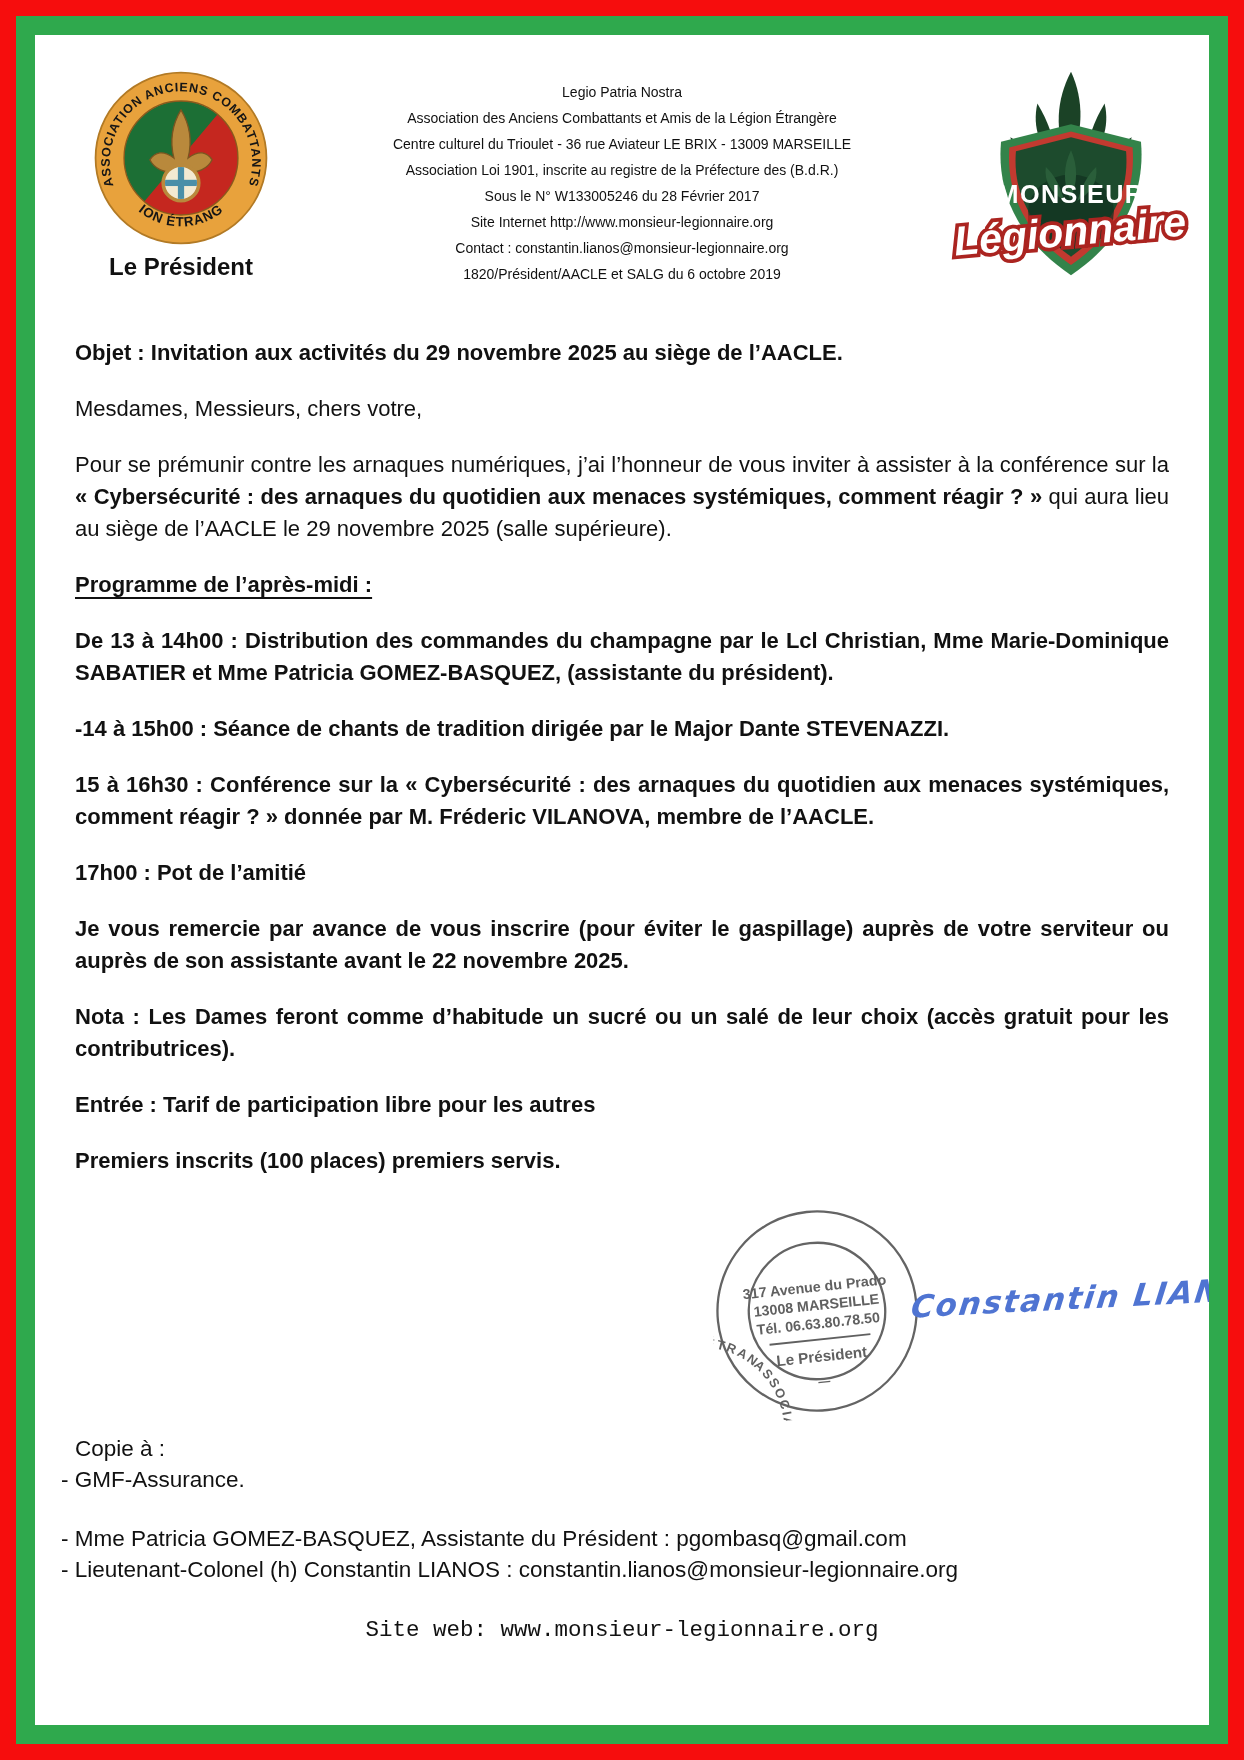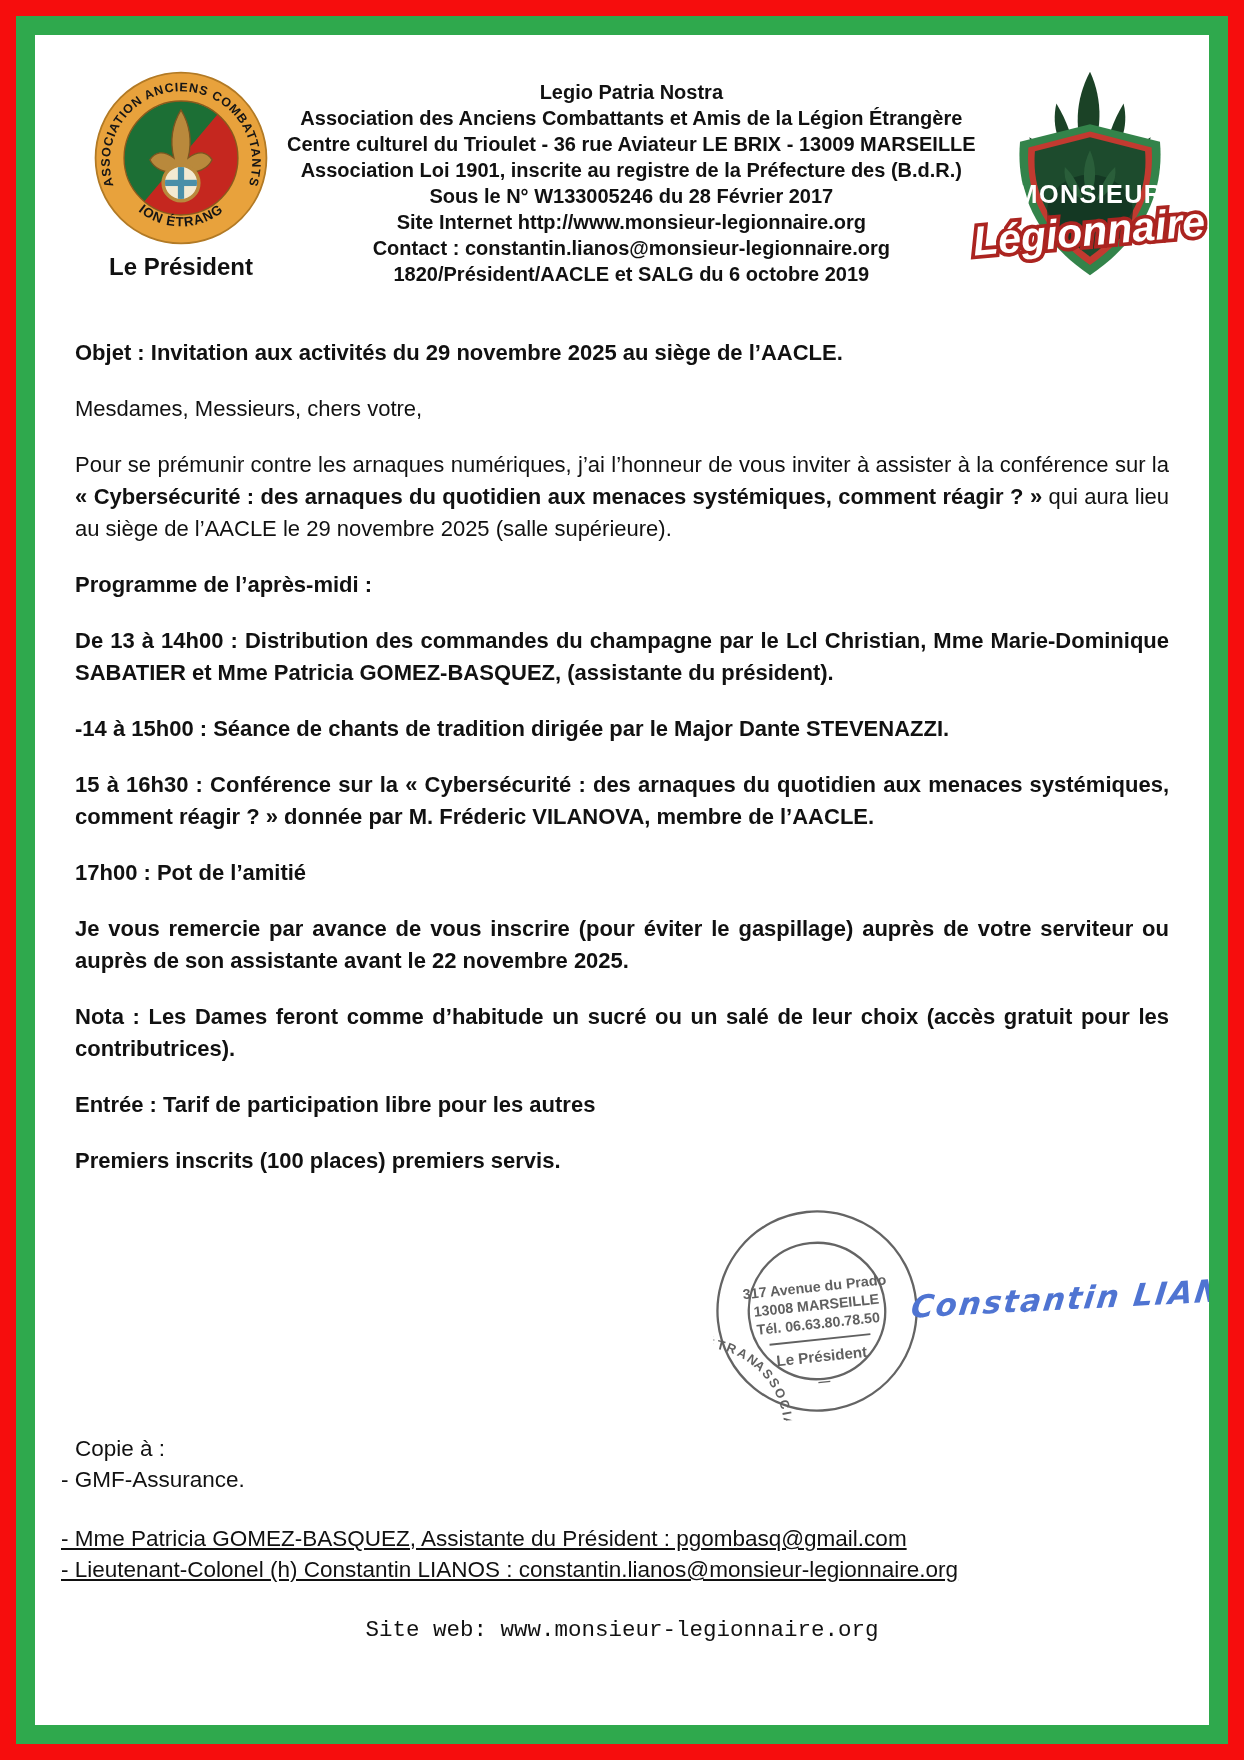--- a/index.html
+++ b/index.html
@@ -22,46 +22,46 @@
     padding:0 40px;
     position:relative;
     overflow:hidden;
   }
 
   
   .hdr { display:flex; margin-top:34px; align-items:flex-start; }
   .hdr-left  { width:212px; text-align:center; flex:none; }
   .hdr-left .caption { font-weight:bold; font-size:24px; margin-top:2px; }
   .hdr-center { flex:1; text-align:center; padding-top:10px;
-                font-weight:bold; font-size:20px; line-height:26px; white-space:nowrap; }
+                font-weight:normal; font-size:14px; line-height:26px; white-space:nowrap; }
   .hdr-right { width:212px; flex:none; text-align:right; }
   .hdr-right svg { overflow:visible; }
 
   
   .body-block { margin-top:38px; font-size:22px; line-height:32px; }
   .body-block p { margin:24px 0; }
   .b  { font-weight:bold; }
   .just { text-align:justify; }
-  .prog { text-underline-offset:5px; text-decoration-thickness:2px; }
+  .prog { text-decoration:underline; text-underline-offset:5px; text-decoration-thickness:2px; }
 
   
   .sign-area { position:relative; height:232px; margin-top:4px; }
   .stamp { position:absolute; left:636px; top:4px; transform:rotate(-6deg); opacity:.85; }
   .signature {
     position:absolute; left:836px; top:78px;
     font-family:"DejaVu Sans", sans-serif;
     font-style:italic; font-weight:bold; font-size:31px;
     color:#4f74d2; letter-spacing:2px; white-space:nowrap;
     transform:rotate(-3deg) skewX(-10deg);
   }
 
   
   .footer { margin-left:-14px; font-size:22.5px; line-height:31px; }
   .footer .lbl { padding-left:14px; }
-  .footer .contacts { margin-top:28px;text-decoration:underline; }
+  .footer .contacts { margin-top:28px; }
   .website { text-align:center; font-size:22.5px; margin-top:32px;font-family:Liberation Mono, monospace; }
 </style>
 </head>
 <body>
 
 <div class="page">
  <div class="frame-green">
   <div class="content">
 
     <div class="hdr">

